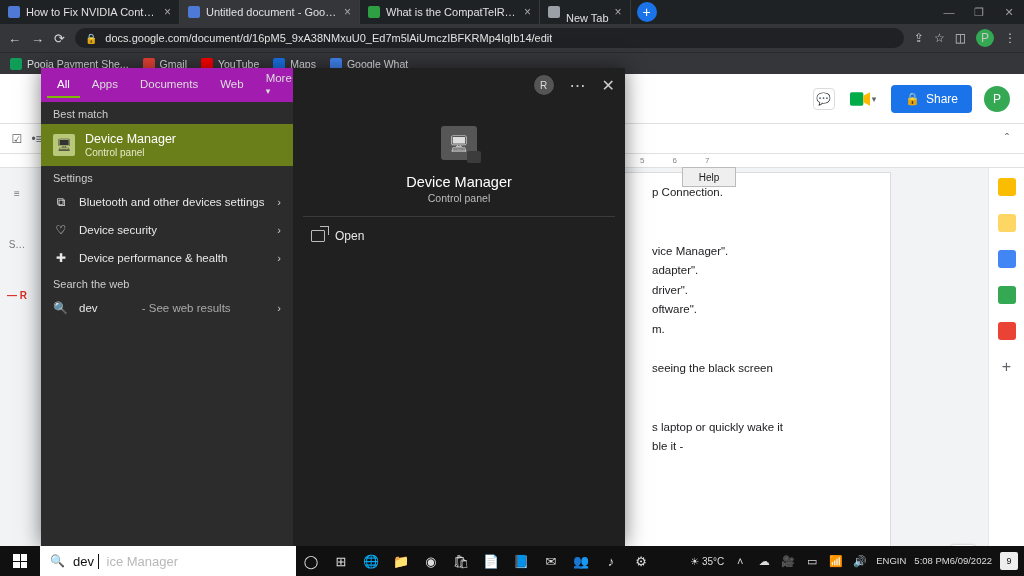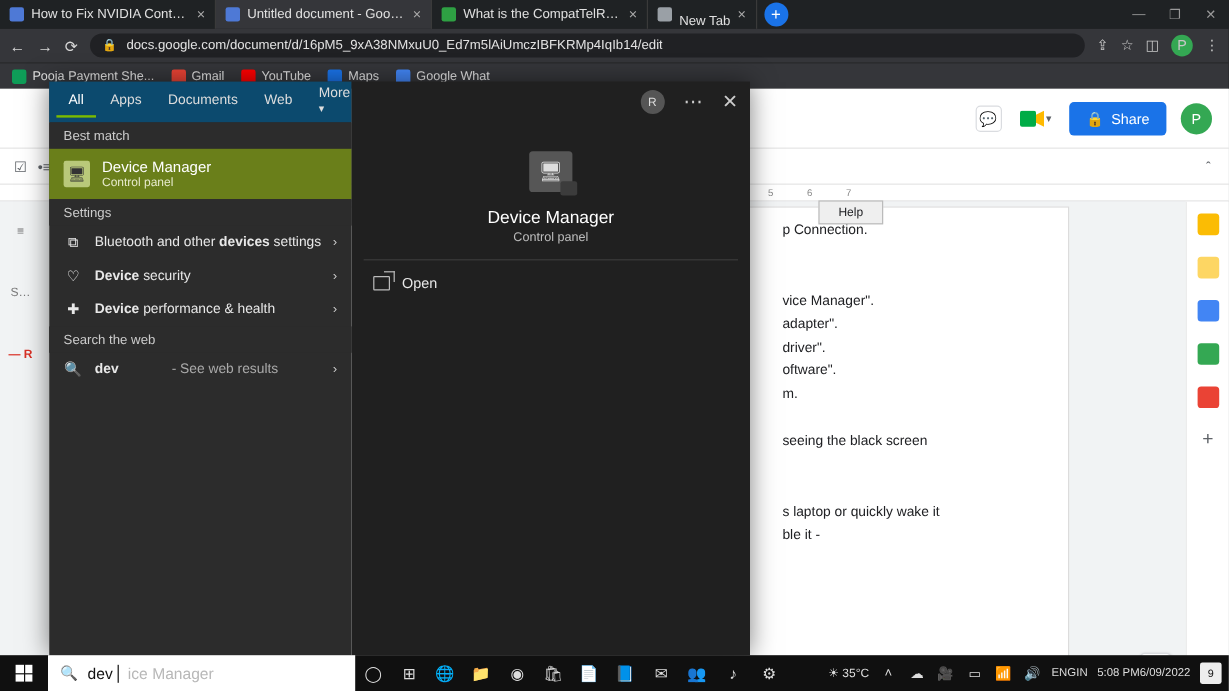--- a/index.html
+++ b/index.html
@@ -53,33 +53,33 @@
 .page .help-box { position: absolute; top: -6px; left: 550px; width: 54px; height: 20px; border: 1px solid #bbb; background: #efefef; display: flex; align-items: center; justify-content: center; font-size: 10px; }
 .side-panel { width: 36px; background: #fff; border-left: 1px solid #e8e8e8; display: flex; flex-direction: column; align-items: center; gap: 18px; padding-top: 10px; }
 .sp-ico { width: 18px; height: 18px; border-radius: 3px; }
 .explore-badge { position: absolute; right: 48px; bottom: 6px; width: 26px; height: 26px; background: #fff; border: 1px solid #dadce0; border-radius: 4px; box-shadow: 0 1px 3px rgba(0,0,0,.2); display:flex;align-items:center;justify-content:center;color:#5f6368;}
 .hscroll-arrow { position:absolute; right: 14px; bottom: 10px; color:#5f6368; font-size:12px;}
 
 
 .start-menu { position: absolute; left: 41px; top: 68px; width: 584px; height: 478px; display: flex; box-shadow: 0 0 20px rgba(0,0,0,.5); z-index: 50; }
 .sm-left { width: 252px; background: #2c2c2c; display: flex; flex-direction: column; }
 .sm-right { flex: 1; background: #202020; display: flex; flex-direction: column; }
-.sm-tabs { height: 34px; display: flex; align-items: center; padding: 0 6px; gap: 2px; background: #0c4a6e; }
+.sm-tabs { height: 34px; display: flex; align-items: center; padding: 0 6px; gap: 2px; background: #a21caf; }
 .sm-tab { padding: 6px 10px; font-size: 11.5px; color: #ddd; border-bottom: 2px solid transparent; }
 .sm-tab.active { border-bottom-color: #7cbb00; color: #fff; }
 .sm-section { padding: 6px 12px 4px; font-size: 11px; color: #ccc; background: #2c2c2c; }
 .sm-best { background: #6a7f1a; padding: 8px 12px; display: flex; gap: 10px; align-items: center; }
 .sm-best .ico { width: 22px; height: 22px; background: #b9c97a; border-radius: 2px; display: flex; align-items: center; justify-content: center; font-size: 12px; color: #333; }
 .sm-best .ttl { font-size: 12.5px; color: #fff; }
 .sm-best .sub { font-size: 10px; color: #e6eacb; margin-top: 1px; }
 .sm-row { display: flex; align-items: center; justify-content: space-between; padding: 7px 12px; font-size: 11.5px; color: #e8e8e8; }
 .sm-row .l { display: flex; gap: 10px; align-items: center; }
 .sm-row .rico { width: 16px; text-align: center; color: #e8e8e8; font-size: 12px; }
 .sm-row .chev { color: #ccc; font-size: 11px; }
-.sm-row .em { font-weight: 700; }
+.sm-row .em { font-weight: 400; }
 .sm-row .dim { color: #aaa; margin-left: 41px; }
 
 .sm-right-head { height: 34px; display: flex; align-items: center; justify-content: flex-end; padding: 0 10px; gap: 16px; color: #ccc; }
 .sm-right-head .r-av { width: 20px; height: 20px; border-radius: 50%; background: #555; font-size: 10px; display: flex; align-items: center; justify-content: center; color:#ddd;}
 .sm-right-detail { display: flex; flex-direction: column; align-items: center; padding: 24px 0 12px; border-bottom: 1px solid #3b3b3b; margin: 0 10px; }
 .sm-right-detail .big-ico { width: 36px; height: 34px; background: #565656; border-radius: 3px; margin-bottom: 14px; display:flex;align-items:center;justify-content:center;color:#ddd;font-size:16px; position:relative;}
 .sm-right-detail .big-ico::after{content:"";position:absolute;right:-4px;bottom:-3px;width:14px;height:12px;background:#3c3c3c;border-radius:2px;}
 .sm-right-detail .t1 { font-size: 14.5px; color: #fff; font-weight: 400; }
 .sm-right-detail .t2 { font-size: 10.5px; color: #bdbdbd; margin-top: 2px; }
 .sm-open { display: flex; align-items: center; gap: 10px; padding: 12px 18px; font-size: 12px; color: #e8e8e8; }

